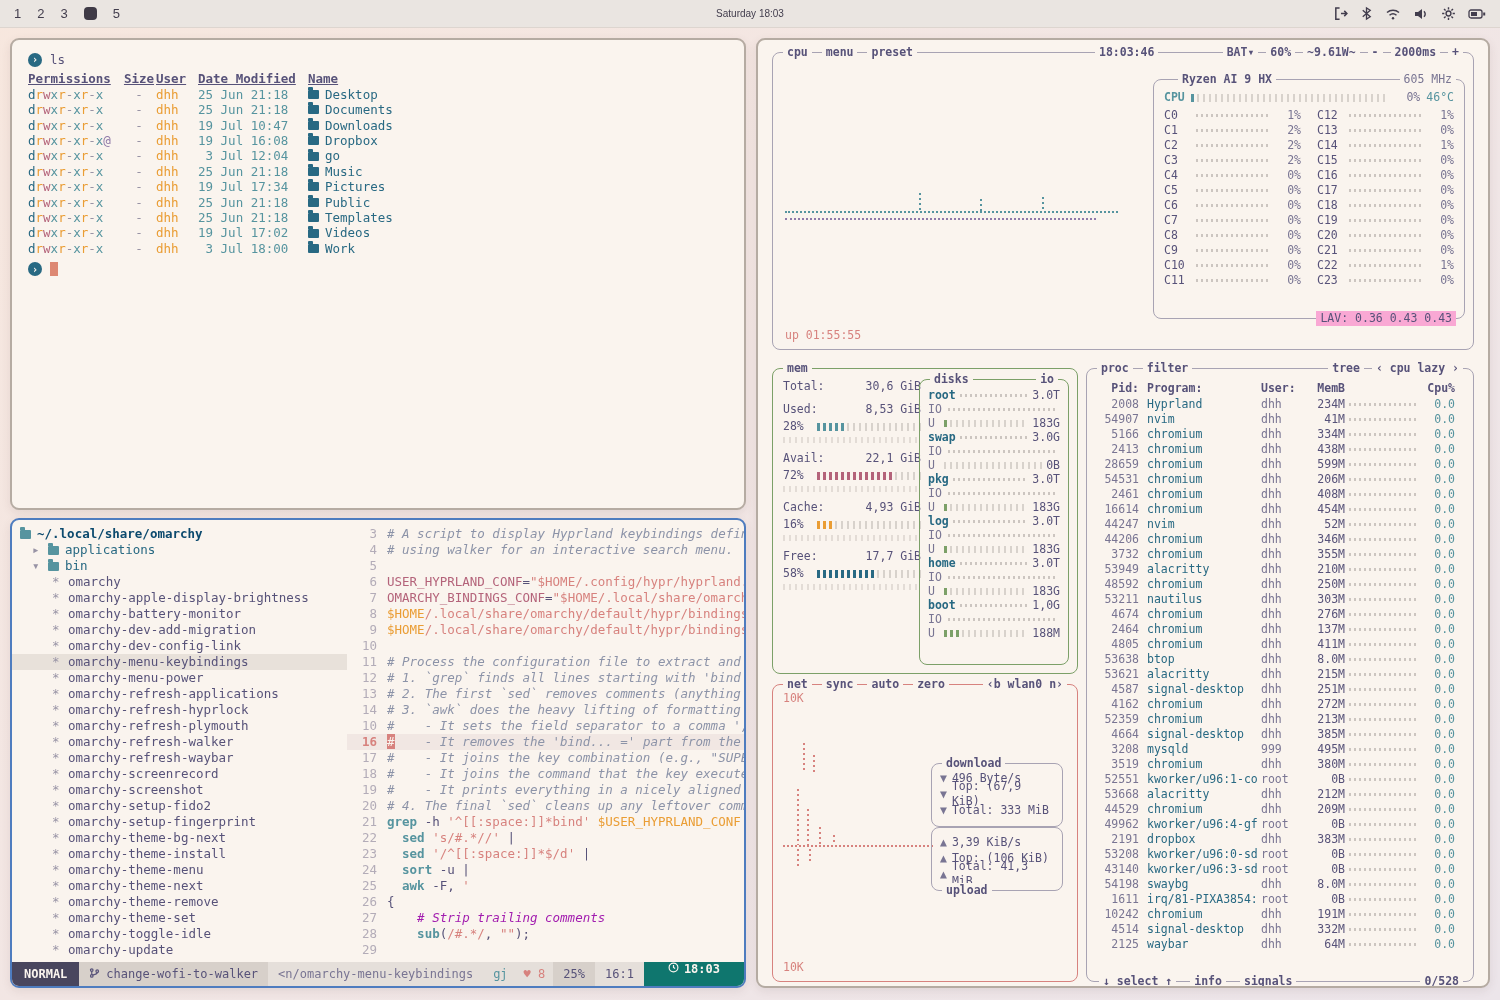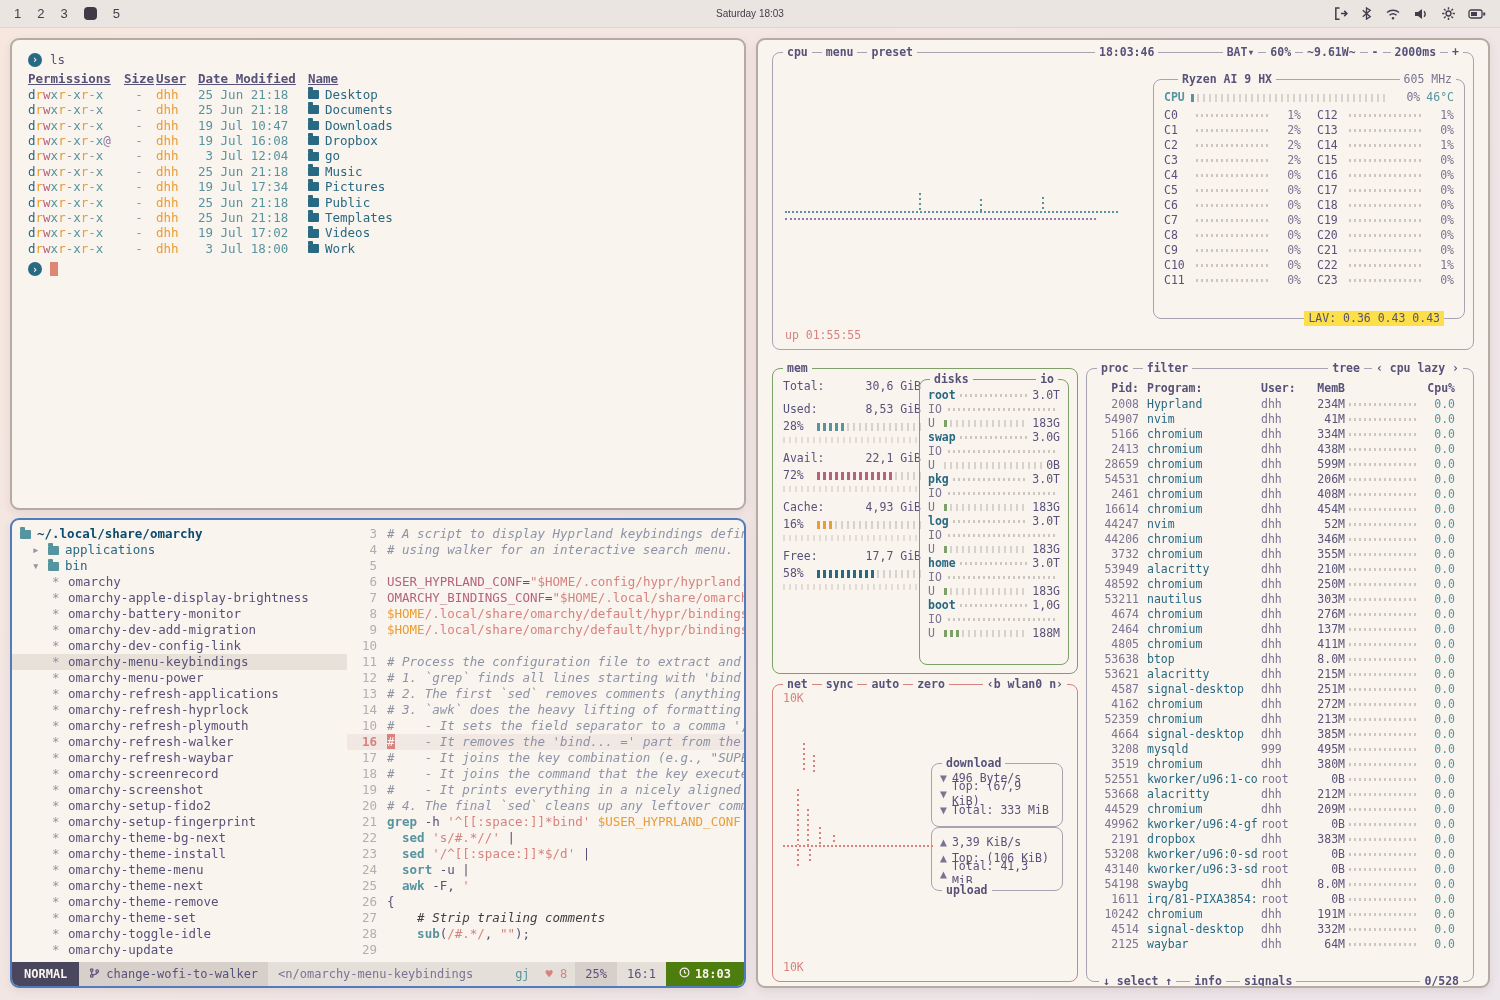--- a/index.html
+++ b/index.html
@@ -53,56 +53,56 @@
   .chev{color:#9893a5;width:10px;display:inline-block}
   .astico{color:#9893a5;width:10px;display:inline-block}
   .fico.teal{background:#56949f}
   .code-pane{flex:1;overflow:hidden;padding-top:6px}
   .cline{display:flex}
   .cline.cur{background:#f1e7e3}
   .gut{width:40px;text-align:right;padding-right:10px;color:#b3acb8;flex:none}
   .cline.cur .gut{color:#d7827e;font-weight:bold}
   .ctext{white-space:pre;overflow:hidden}
   .com{color:#8c93a8;font-style:italic}
-  .com2{color:#404040;font-style:italic}
+  .com2{color:#a21caf;font-style:italic}
   .str{color:#d7827e}
   .vardef{color:#b4637a}
   .var{color:#ea9d34}
   .cmd{color:#56949f;font-weight:bold}
   .pun{color:#575279}
   .cursorchar{background:#d7827e;color:#faf4ee}
   
   .statusline{height:24px;background:#e5dfda;display:flex;align-items:center;font-size:12px;overflow:hidden}
   .sl-mode{background:#49465e;color:#faf4ee;font-weight:bold;height:100%;display:flex;align-items:center;padding:0 12px}
   .sl-branch{background:#d7d0ca;height:100%;display:flex;align-items:center;gap:6px;padding:0 10px;color:#575279}
   .sl-file{padding:0 10px;color:#797593}
   .sl-right{margin-left:auto;display:flex;align-items:center;height:100%}
   .sl-keys{color:#56949f;padding:0 8px}
   .sl-heart{color:#d7827e;padding:0 8px}
   .sl-scroll{background:#d7d0ca;height:100%;display:flex;align-items:center;padding:0 10px;color:#575279}
   .sl-pos{padding:0 10px}
-  .sl-clock{background:#4d7c0f;color:#faf4ee;height:100%;display:flex;align-items:center;gap:5px;padding:0 13px;font-weight:bold}
+  .sl-clock{background:#0f766e;color:#faf4ee;height:100%;display:flex;gap:5px;padding:0 24px;font-weight:bold}
   
   .btop{padding:12px 14px;height:100%;font-size:11.5px;line-height:15px;position:relative}
   .bbox{position:relative;border:1px solid #a8a3b3;border-radius:8px}
   .btag{background:#faf4ee;padding:0 4px;font-weight:bold;color:#575279;white-space:nowrap}
   .titles-left{position:absolute;top:-8px;left:10px;display:flex;gap:10px}
   .titles-right{position:absolute;top:-8px;right:10px;display:flex;gap:8px}
   .titles-center{position:absolute;top:-8px;left:46%}
   .cpu-box{height:298px;margin-bottom:18px}
   .cpu-graph{position:absolute;left:8px;top:8px;right:330px;bottom:24px;overflow:hidden}
   .gline{position:absolute;border-top:2px dotted #56949f}
   .gl1{top:150px;left:4px;width:92%}
   .gl2{top:157px;left:4px;width:86%;border-top-color:#907aa9}
   .gtick{position:absolute;width:2px;background:repeating-linear-gradient(180deg,#56949f 0 2px,transparent 2px 5px)}
   .uptime{position:absolute;left:12px;bottom:6px;color:#d7827e}
   .ryzen-box{position:absolute;right:8px;top:26px;bottom:30px;width:312px;padding:10px 10px 6px}
   .subtitle-l{position:absolute;top:-8px;left:24px;background:#faf4ee;padding:0 4px;font-weight:bold}
   .subtitle-r{position:absolute;top:-8px;right:8px;background:#faf4ee;padding:0 4px;color:#797593}
-  .lav{position:absolute;bottom:-8px;right:20px;background:#fde047;padding:0 4px;color:#575279}
+  .lav{position:absolute;bottom:-8px;right:8px;background:#f9a8d4;padding:0 4px;color:#575279}
   .cpurow{display:flex;align-items:center;gap:6px;margin-bottom:3px}
   .cpulabel{color:#56949f;font-weight:bold}
   .temp{color:#56949f}
   .meter{flex:1;height:8px;position:relative;background:repeating-linear-gradient(90deg,#d8d2cc 0 2px,transparent 2px 6px);align-self:center}
   .mfill{position:absolute;left:0;top:0;bottom:0;background:repeating-linear-gradient(90deg,currentColor 0 3px,transparent 3px 6px)}
   .cores{display:flex;gap:16px}
   .corecol{flex:1}
   .corerow{display:flex;align-items:flex-start;height:15px}
   .cname{width:28px;color:#575279}
   .leader{flex:1;height:3px;margin:0 4px;background:repeating-linear-gradient(90deg,#ccc5c0 0 2px,transparent 2px 5px);align-self:center}

